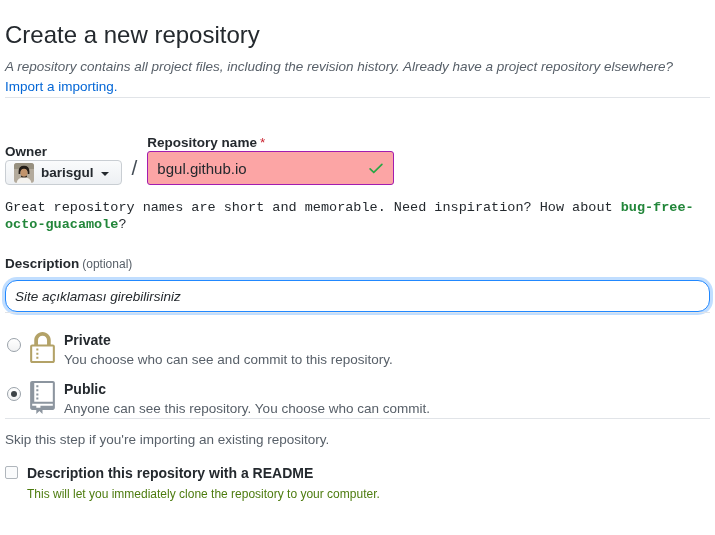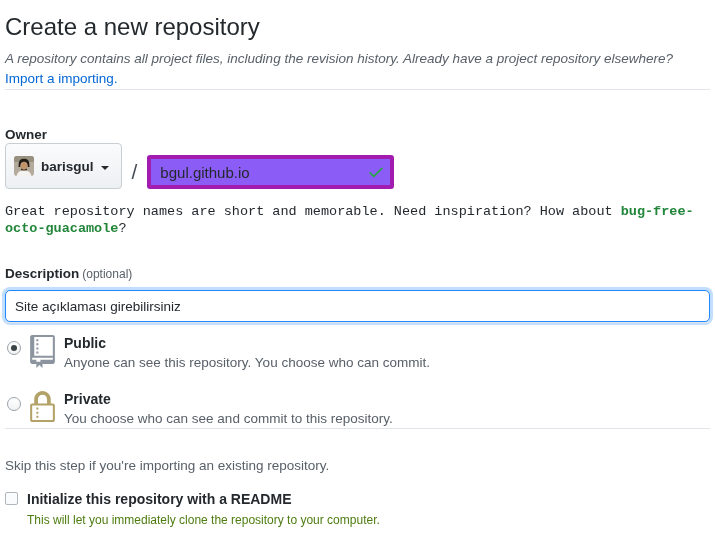--- a/index.html
+++ b/index.html
@@ -7,70 +7,70 @@
     --success-green:#28a745; --suggestion-green:#22863a; --required-red:#cb2431;
     --repo-icon-gray:#8c959f; --lock-gold:#b3a267; --divider:#e1e4e8;
   }
   *{box-sizing:border-box;}
   html,body{margin:0;padding:0;}
   body{
     width:715px;height:535px;overflow:hidden;background:#fff;
     font-family:"Liberation Sans", sans-serif;font-size:13.5px;color:var(--text-dark);
   }
   .container{padding:0 5px;}
-  .page-title{font-size:24px;font-weight:400;margin:0;padding-top:12px;line-height:30px;}
+  .page-title{font-size:24px;font-weight:400;margin:0;padding-top:20px;line-height:30px;}
   .subtitle{margin:7px 0 0;color:var(--text-gray);line-height:20px;}
   .subtitle .sentence{white-space:nowrap;display:inline-block;font-style:italic;}
   .subtitle a{color:var(--link-blue);text-decoration:none;display:block;cursor:pointer;}
   hr.divider{border:0;border-top:1px solid var(--divider);margin:0;}
   .hr1{margin-top:14px;}
   .fields-row{display:flex;align-items:flex-end;margin-top:36px;}
   .field-label{font-weight:700;font-size:13.5px;line-height:17px;}
   .required{color:var(--required-red);margin-left:3px;font-weight:400;}
   .owner-button{
-    display:flex;align-items:center;height:46px;padding:0 12px 0 8px;
+    display:flex;align-items:center;height:25px;padding:0 12px 0 8px;
     background:linear-gradient(#fafbfc,#edf0f3);border:1px solid #c9ced3;border-radius:4px;
     font-family:inherit;font-size:13.5px;font-weight:700;color:var(--text-dark);cursor:pointer;gap:7px;
   }
   .avatar{width:20px;height:20px;border-radius:3px;overflow:hidden;flex:0 0 auto;}
   .caret-down{width:0;height:0;border:4px solid transparent;border-top-color:var(--text-dark);margin-top:7px;}
   .slash{font-size:21px;color:#444d56;margin:0 10px;padding-bottom:5px;}
   .repo-input-wrap{position:relative;}
   .repo-input{
-    width:247px;height:34px;border:4px solid #a21caf;border-radius:3px;padding:0 34px 0 9px;
-    font-family:inherit;font-size:15px;color:var(--text-dark);outline:none;background:#8b5cf6;
+    width:247px;height:34px;border:1px solid #a21caf;border-radius:3px;padding:0 34px 0 9px;
+    font-family:inherit;font-size:15px;color:var(--text-dark);outline:none;background:#fca5a5;
   }
   .check-icon{position:absolute;right:9px;top:8px;color:var(--success-green);line-height:0;}
   .name-suggestion{margin-top:14px;line-height:17px;font-family:Liberation Mono, monospace;}
   .name-suggestion a{color:var(--suggestion-green);font-weight:700;text-decoration:none;cursor:pointer;}
-  .desc-label{margin-top:28px;font-weight:700;line-height:17px;}
+  .desc-label{margin-top:22px;font-weight:700;line-height:17px;}
   .desc-label .optional{font-weight:400;font-size:12px;color:var(--text-gray);margin-left:3px;}
   .desc-input{
     display:block;margin-top:7px;width:100%;height:32px;border:1px solid var(--focus-blue);
-    border-radius:5px;padding:0 9px;font-family:inherit;font-size:13.5px;color:var(--text-dark);
-    outline:none;box-shadow:0 0 0 3px rgba(33,136,255,0.28);
+    border-radius:12px;padding:0 9px;font-family:inherit;font-size:13.5px;color:var(--text-dark);
+    outline:none;box-shadow:0 0 0 3px rgba(33,136,255,0.28);font-style:italic;
   }
   .hr2{margin-top:16px;}
   .vis-row{display:flex;align-items:flex-start;}
   .vis-row.public{margin-top:12px;}
   .vis-row.private{margin-top:19px;}
   .radio{
     width:14px;height:14px;border-radius:50%;border:1px solid #9aa2aa;background:linear-gradient(#fff,#f1f2f3);
     margin:6px 0 0 2px;flex:0 0 auto;position:relative;cursor:pointer;
   }
   .radio.checked::after{
     content:"";position:absolute;left:3px;top:3px;width:6px;height:6px;border-radius:50%;background:#3c4347;
   }
   .vis-icon{margin:0 9px 0 9px;line-height:0;flex:0 0 auto;}
   .vis-icon.public-icon{color:var(--repo-icon-gray);}
   .vis-icon.private-icon{color:var(--lock-gold);}
   .vis-text .vis-label{font-weight:700;font-size:14px;line-height:17px;cursor:pointer;}
   .vis-text .vis-desc{color:var(--text-gray);font-size:13.5px;line-height:18px;margin-top:2px;}
   .hr3{margin-top:23px;}
-  .skip-note{margin-top:28px;color:var(--text-gray);line-height:17px;}
+  .skip-note{margin-top:12px;color:var(--text-gray);line-height:17px;}
   .readme-row{display:flex;align-items:flex-start;margin-top:17px;}
   .checkbox{
     width:13px;height:13px;border:1px solid #b0b6bc;border-radius:2px;background:#fafbfc;
     margin-top:1px;flex:0 0 auto;cursor:pointer;position:relative;
   }
   .readme-label{font-weight:700;font-size:14px;line-height:17px;margin-left:9px;cursor:pointer;}
   .readme-desc{color:#4d7c0f;font-size:12px;line-height:16px;margin:4px 0 0 22px;}
 </style>
 </head>
 <body>
@@ -101,20 +101,23 @@
           </svg>
         </span>
         <span>barisgul</span>
         <span class="caret-down"></span>
       </button>
     </div>
 
     <div class="slash">/</div>
 
     <div>
+      <div class="field-label">
+        <span>Repository name</span><span class="required">*</span>
+      </div>
       <div class="repo-input-wrap">
         <input class="repo-input" type="text" value="bgul.github.io" style="">
         <span class="check-icon">
           <svg width="18" height="18" viewBox="0 0 16 16" fill="currentColor">
             <path d="M13.78 4.22a.75.75 0 010 1.06l-7.25 7.25a.75.75 0 01-1.06 0L2.22 9.28a.75.75 0 011.06-1.06L6 10.94l6.72-6.72a.75.75 0 011.06 0z"></path>
           </svg>
         </span>
       </div>
     </div>
   </div>
@@ -124,49 +127,49 @@
     <a href="#">bug-free-octo-guacamole</a><span>?</span>
   </p>
 
   <div class="desc-label">
     <span>Description</span><span class="optional">(optional)</span>
   </div>
   <input class="desc-input" type="text" autofocus="" value="Site açıklaması girebilirsiniz" style="">
 
   <hr class="divider hr2">
 
+  <div class="vis-row private">
+    <span class="radio"></span>
+    <span class="vis-icon private-icon">
+      <svg width="25" height="33" viewBox="0 0 12 16" fill="currentColor">
+        <path d="M4 13H3v-1h1v1zm8-6v7c0 .55-.45 1-1 1H1c-.55 0-1-.45-1-1V7c0-.55.45-1 1-1h1V4c0-2.2 1.8-4 4-4s4 1.8 4 4v2h1c.55 0 1 .45 1 1zM3.8 6h4.41V4c0-1.22-.98-2.2-2.2-2.2-1.22 0-2.2.98-2.2 2.2v2zM11 7H1v7h10V7zM4 8H3v1h1V8zm0 2H3v1h1v-1z"></path>
+      </svg>
+    </span>
+    <div class="vis-text">
+      <div class="vis-label">Private</div>
+      <div class="vis-desc">You choose who can see and commit to this repository.</div>
+    </div>
+  </div>
+
   <div class="vis-row public">
     <span class="radio checked"></span>
     <span class="vis-icon public-icon">
       <svg width="25" height="33" viewBox="0 0 12 16" fill="currentColor">
         <path d="M4 9H3V8h1v1zm0-3H3v1h1V6zm0-2H3v1h1V4zm0-2H3v1h1V2zm8-1v12c0 .55-.45 1-1 1H6v2l-1.5-1.5L3 16v-2H1c-.55 0-1-.45-1-1V1c0-.55.45-1 1-1h10c.55 0 1 .45 1 1zm-1 10H1v1h2v1h2v-1h6v-1zm0-10H2v9h9V1z"></path>
       </svg>
     </span>
     <div class="vis-text">
       <div class="vis-label">Public</div>
       <div class="vis-desc">Anyone can see this repository. You choose who can commit.</div>
     </div>
   </div>
 
-  <div class="vis-row private">
-    <span class="radio"></span>
-    <span class="vis-icon private-icon">
-      <svg width="25" height="33" viewBox="0 0 12 16" fill="currentColor">
-        <path d="M4 13H3v-1h1v1zm8-6v7c0 .55-.45 1-1 1H1c-.55 0-1-.45-1-1V7c0-.55.45-1 1-1h1V4c0-2.2 1.8-4 4-4s4 1.8 4 4v2h1c.55 0 1 .45 1 1zM3.8 6h4.41V4c0-1.22-.98-2.2-2.2-2.2-1.22 0-2.2.98-2.2 2.2v2zM11 7H1v7h10V7zM4 8H3v1h1V8zm0 2H3v1h1v-1z"></path>
-      </svg>
-    </span>
-    <div class="vis-text">
-      <div class="vis-label">Private</div>
-      <div class="vis-desc">You choose who can see and commit to this repository.</div>
-    </div>
-  </div>
-
   <hr class="divider hr3">
 
   <p class="skip-note">Skip this step if you're importing an existing repository.</p>
 
   <div class="readme-row">
     <span class="checkbox"></span>
-    <span class="readme-label">Initialize this repository with a README</span>
+    <span class="readme-label">Description this repository with a README</span>
   </div>
   <div class="readme-desc">This will let you immediately clone the repository to your computer.</div>
 
 </div>
 
 </body></html>

